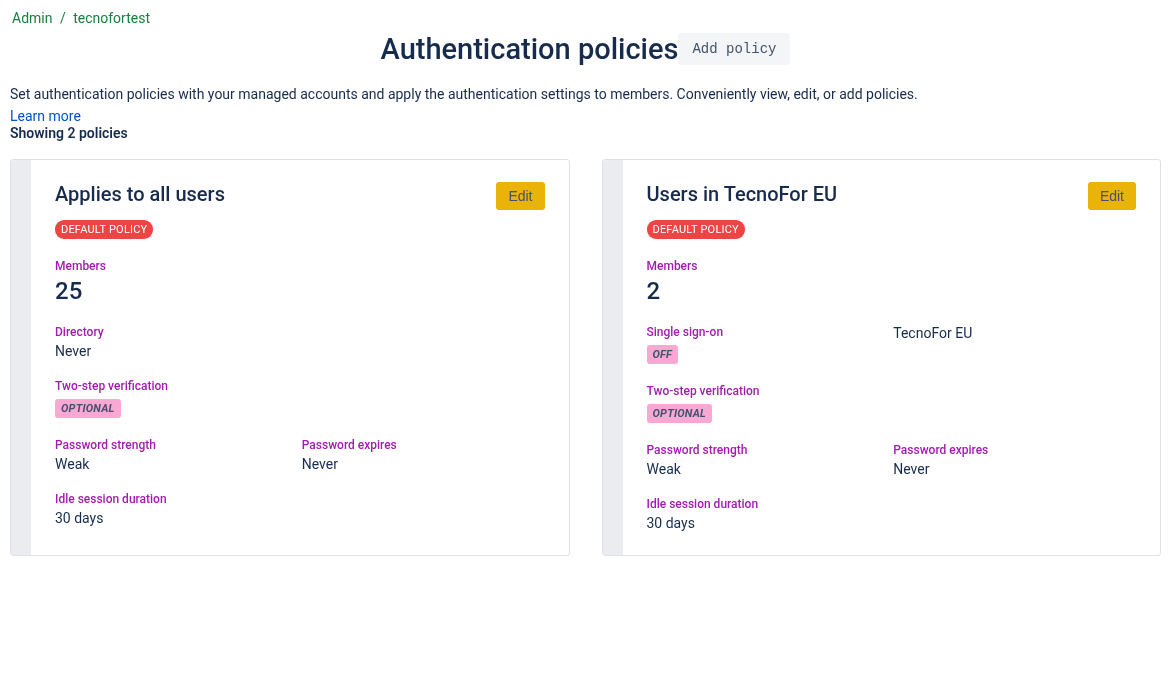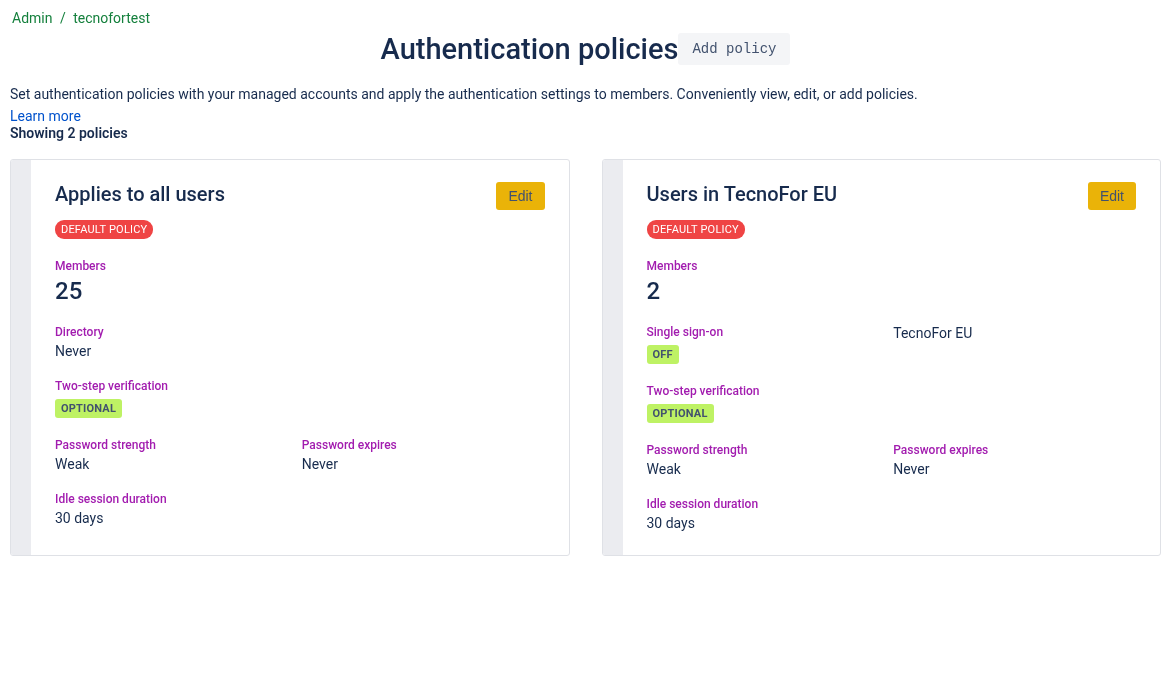--- a/index.html
+++ b/index.html
@@ -106,27 +106,28 @@
     background: #ef4444;
     color: #ffffff;
     font-size: 11px;
     font-weight: 400;
     padding: 3px 6px;
     border-radius: 9px;
     letter-spacing: 0.2px;
   }
   .badge-light {
     display: inline-block;
-    background: #bef264;
+    background: #f9a8d4;
     color: #42526e;
     font-size: 11px;
     font-weight: 700;
     padding: 3px 6px;
     border-radius: 3px;
     letter-spacing: 0.2px;
+    font-style: italic;
   }
   .field-group {
     margin-top: 20px;
   }
   .field-label {
     font-size: 12px;
     color: #a21caf;
     font-weight: 500;
     margin-bottom: 4px;
   }

